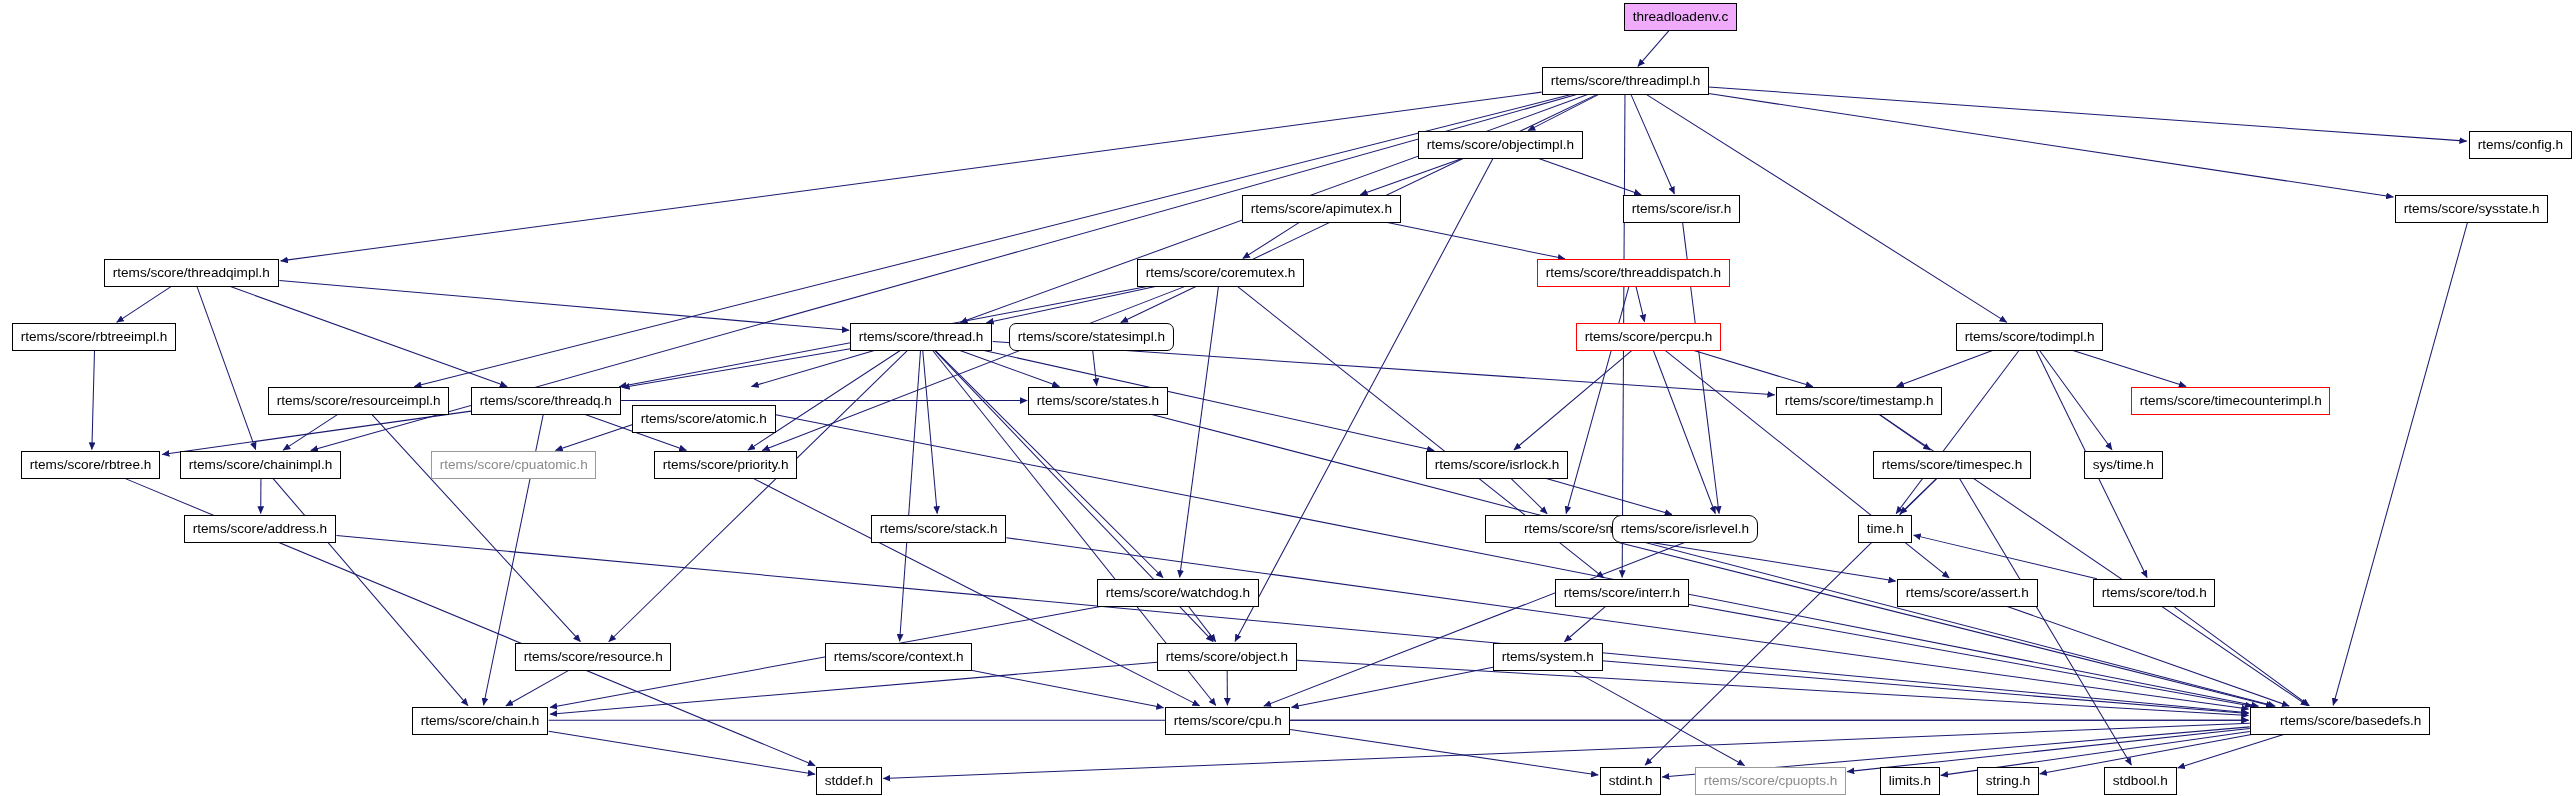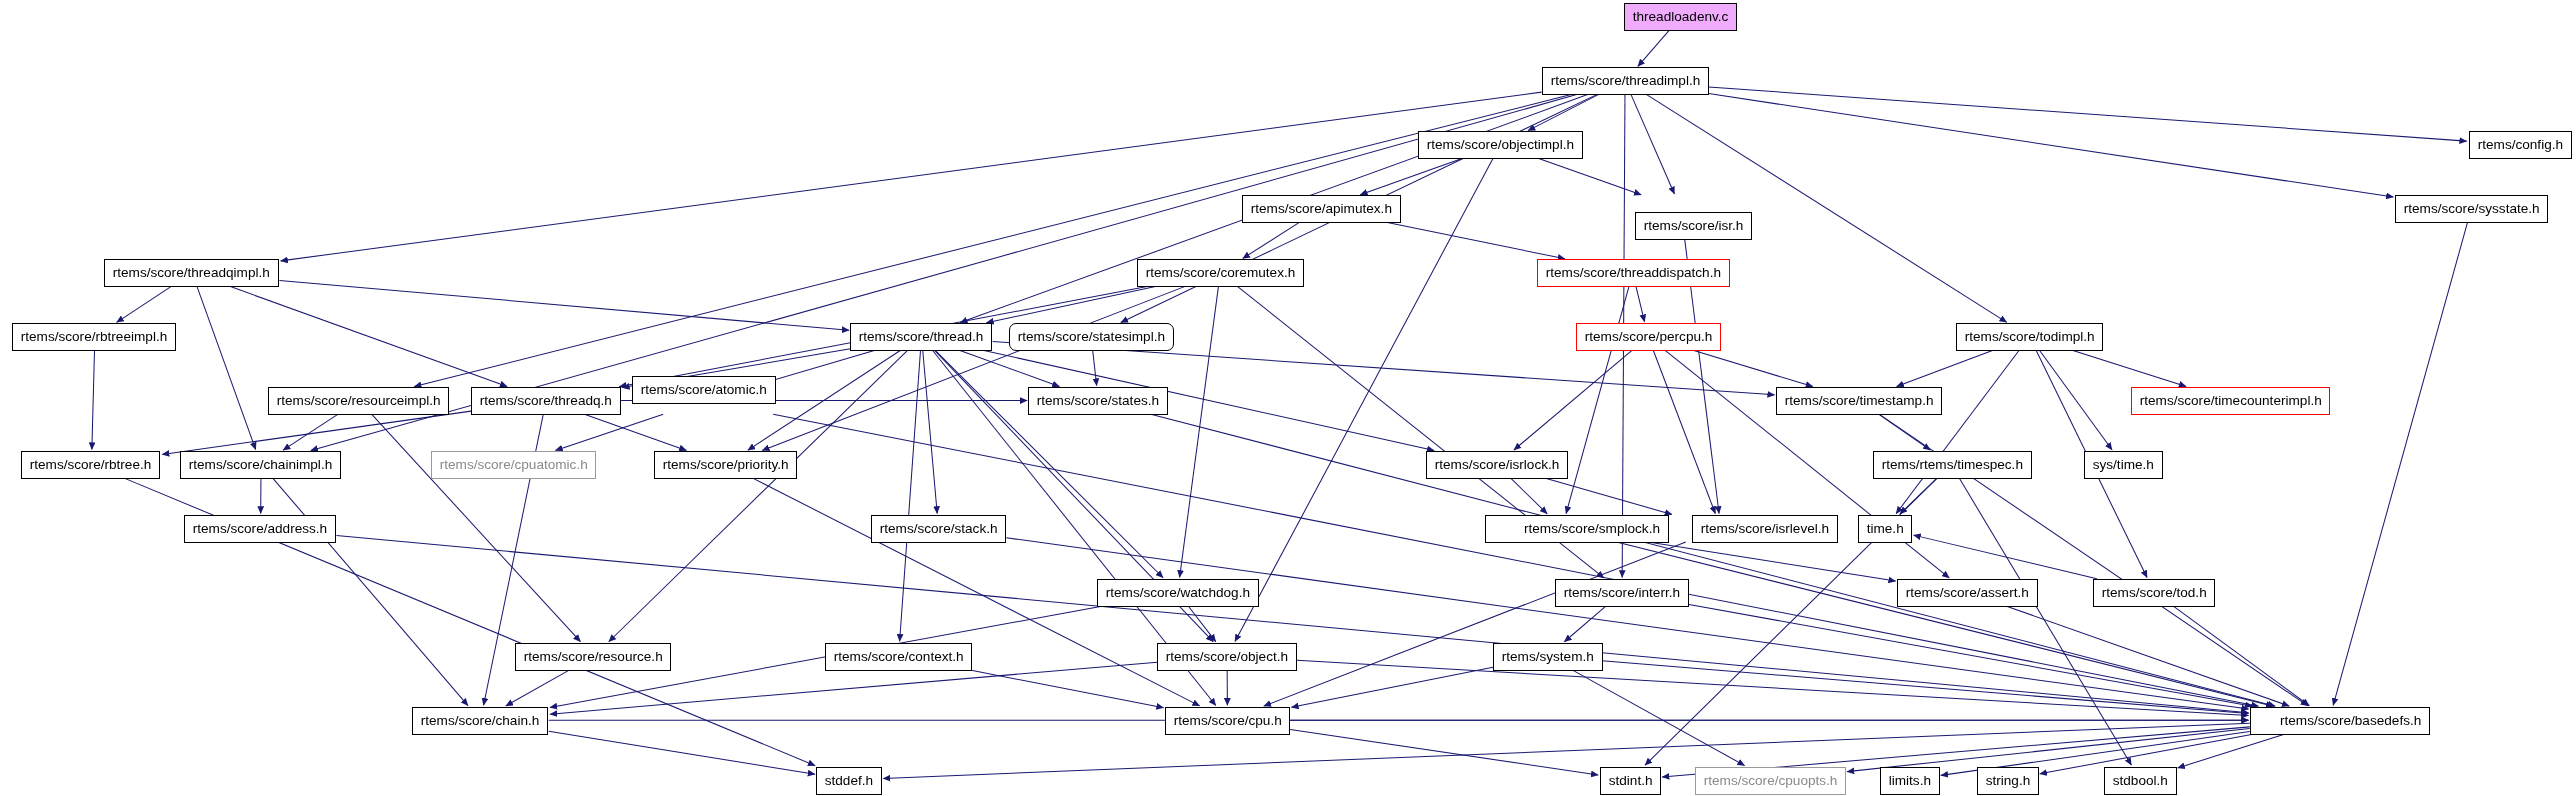--- a/index.html
+++ b/index.html
@@ -143,47 +143,47 @@
         <line x1="1349.6" y1="486.0" x2="2668.9" y2="828.6" stroke="#191970" stroke-width="1.2" marker-end="url(#arrow)"></line>
         <line x1="2894.5" y1="261.0" x2="2736.9" y2="827.6" stroke="#191970" stroke-width="1.2" marker-end="url(#arrow)"></line>
       </g>
   </svg>
 
 <div class="node main" style="top: 3.4px; left: 1624px;">threadloadenv.c</div>
     <div class="node" style="top: 67px; left: 1542px;">rtems/score/threadimpl.h</div>
     <div class="node" style="top: 131px; left: 1418px;">rtems/score/objectimpl.h</div>
     <div class="node" style="top: 131px; left: 2469px;">rtems/config.h</div>
     <div class="node" style="top: 195px; left: 1242px;">rtems/score/apimutex.h</div>
-    <div class="node" style="top: 212px; left: 1623px; margin-left: 12px;">rtems/score/isr.h</div>
+    <div class="node" style="top: 195px; left: 1623px;">rtems/score/isr.h</div>
     <div class="node" style="top: 195px; left: 2395px;">rtems/score/sysstate.h</div>
     <div class="node" style="top: 259px; left: 104px;">rtems/score/threadqimpl.h</div>
     <div class="node" style="top: 259px; left: 1137px;">rtems/score/coremutex.h</div>
     <div class="node red" style="top: 259px; left: 1537px;">rtems/score/threaddispatch.h</div>
     <div class="node" style="top: 323px; left: 12px;">rtems/score/rbtreeimpl.h</div>
     <div class="node" style="top: 323px; left: 850px;">rtems/score/thread.h</div>
     <div class="node" style="top: 323px; left: 1009px; border-radius: 7px;">rtems/score/statesimpl.h</div>
     <div class="node red" style="top: 323px; left: 1576px;">rtems/score/percpu.h</div>
     <div class="node" style="top: 323px; left: 1956px;">rtems/score/todimpl.h</div>
     <div class="node" style="top: 387px; left: 268px;">rtems/score/resourceimpl.h</div>
     <div class="node" style="top: 387px; left: 471px;">rtems/score/threadq.h</div>
-    <div class="node" style="top: 376px; left: 632px;">rtems/score/atomic.h</div>
+    <div class="node" style="top: 405px; left: 632px;">rtems/score/atomic.h</div>
     <div class="node" style="top: 387px; left: 1028px;">rtems/score/states.h</div>
     <div class="node" style="top: 387px; left: 1776px;">rtems/score/timestamp.h</div>
     <div class="node red" style="top: 387px; left: 2131px;">rtems/score/timecounterimpl.h</div>
     <div class="node" style="top: 451px; left: 21px;">rtems/score/rbtree.h</div>
     <div class="node" style="top: 451px; left: 180px;">rtems/score/chainimpl.h</div>
     <div class="node gray" style="top: 451px; left: 431px;">rtems/score/cpuatomic.h</div>
     <div class="node" style="top: 451px; left: 654px;">rtems/score/priority.h</div>
     <div class="node" style="top: 451px; left: 1426px;">rtems/score/isrlock.h</div>
-    <div class="node" style="top: 451px; left: 1873px;">rtems/rtems/timespec.h</div>
+    <div class="node" style="top: 451px; left: 1873px;">rtems/score/timespec.h</div>
     <div class="node" style="top: 451px; left: 2084px;">sys/time.h</div>
     <div class="node" style="top: 515px; left: 184px;">rtems/score/address.h</div>
     <div class="node" style="top: 515px; left: 871px;">rtems/score/stack.h</div>
     <div class="node" style="top: 515px; left: 1485px; padding-left: 38px;">rtems/score/smplock.h</div>
-    <div class="node" style="top: 515px; left: 1692px;">rtems/score/isrlevel.h</div>
+    <div class="node" style="top: 515px; left: 1612px; border-radius: 9px;">rtems/score/isrlevel.h</div>
     <div class="node" style="top: 515px; left: 1858px;">time.h</div>
     <div class="node" style="top: 579px; left: 1097px;">rtems/score/watchdog.h</div>
     <div class="node" style="top: 579px; left: 1555px;">rtems/score/interr.h</div>
     <div class="node" style="top: 579px; left: 1897px;">rtems/score/assert.h</div>
     <div class="node" style="top: 579px; left: 2093px;">rtems/score/tod.h</div>
     <div class="node" style="top: 643px; left: 515px;">rtems/score/resource.h</div>
     <div class="node" style="top: 643px; left: 825px;">rtems/score/context.h</div>
     <div class="node" style="top: 643px; left: 1157px;">rtems/score/object.h</div>
     <div class="node" style="top: 643px; left: 1493px;">rtems/system.h</div>
     <div class="node" style="top: 707px; left: 412px;">rtems/score/chain.h</div>

